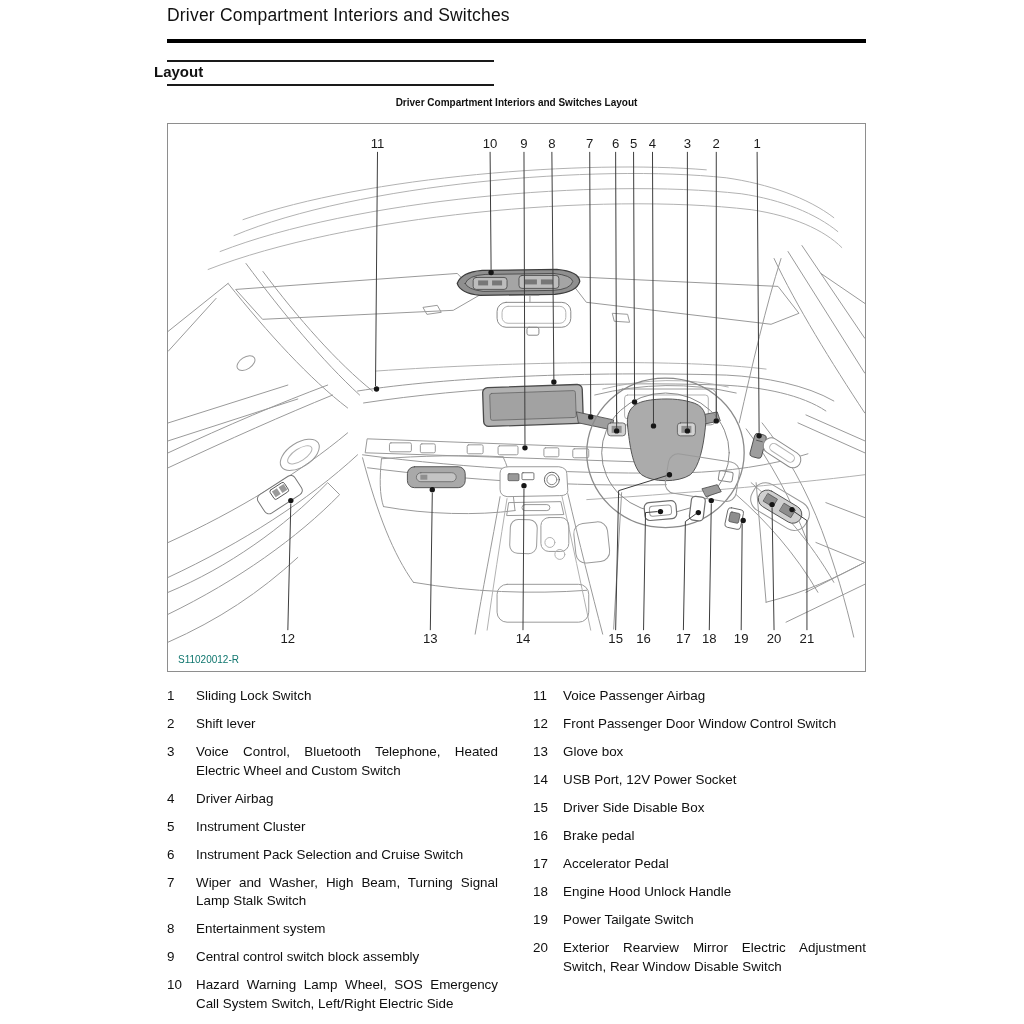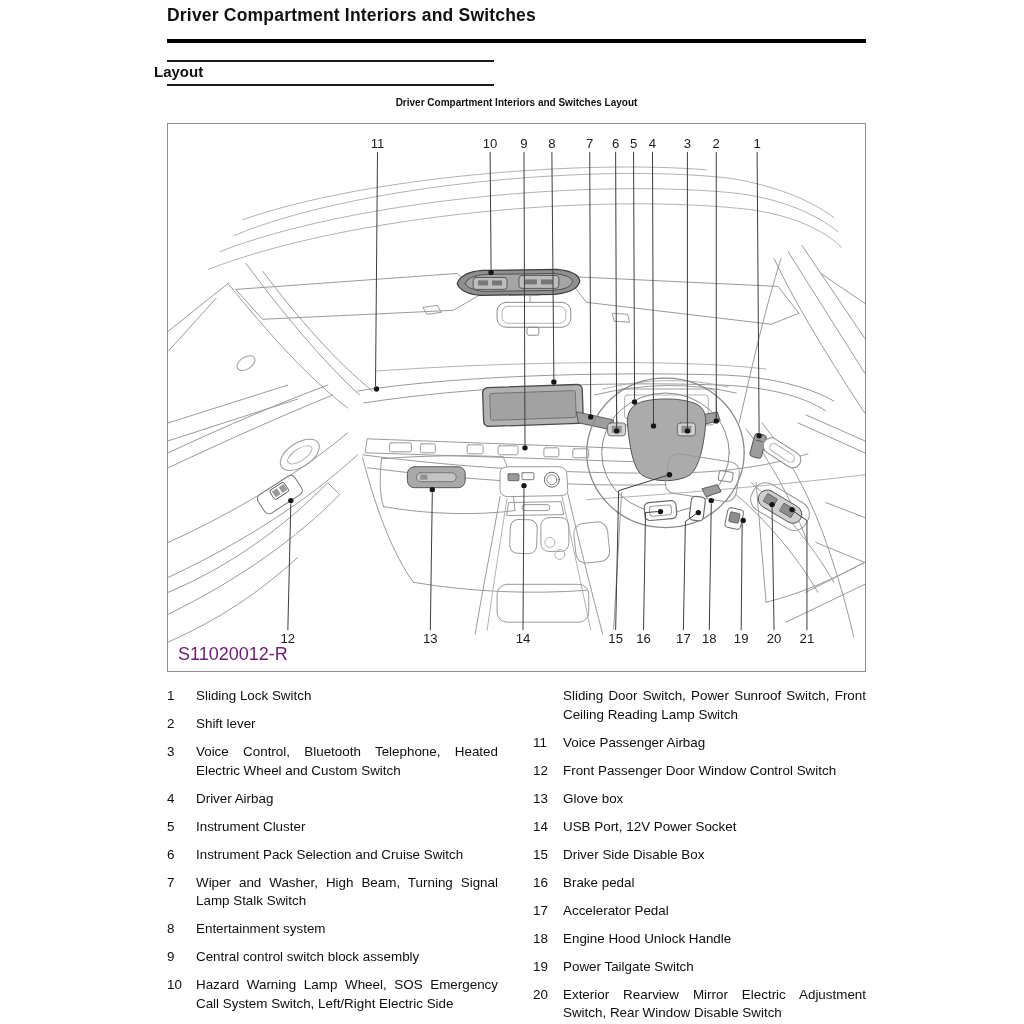--- a/index.html
+++ b/index.html
@@ -1,25 +1,25 @@
 <!DOCTYPE html>
 <html><head>
 <meta charset="utf-8">
 <style>
   html,body{margin:0;padding:0;background:#ffffff;}
   body{width:1024px;height:1024px;position:relative;font-family:"Liberation Sans",sans-serif;color:#111;overflow:hidden;}
   .abs{position:absolute;}
-  .page-title{left:167px;top:5px;font-size:17.5px;font-weight:700;letter-spacing:.2px;}
+  .page-title{left:167px;top:5px;font-size:17.5px;font-weight:400;letter-spacing:.2px;}
   .rule-thick{left:167px;top:39px;width:699px;height:3.5px;background:#000;}
   .sec-overline{left:167px;top:60px;width:327px;height:2px;background:#1a1a1a;}
   .sec-title{left:154px;top:63px;font-size:15px;font-weight:700;}
   .sec-underline{left:167px;top:84px;width:327px;height:2px;background:#1a1a1a;}
   .fig-title{left:167px;top:97px;width:699px;text-align:center;font-size:10px;font-weight:700;}
   .fig-frame{left:167px;top:123px;width:699px;height:549px;border:1px solid #8e8e8e;box-sizing:border-box;}
-  .fig-code{position:absolute;left:10px;bottom:6px;font-size:18px;color:#701a75;}
+  .fig-code{position:absolute;left:10px;bottom:6px;font-size:10px;color:#0f766e;}
   svg{position:absolute;left:0;top:0;}
   svg text.cnum{font-family:"Liberation Sans",sans-serif;font-size:13.2px;fill:#1b1b1b;text-anchor:middle;}
   .art{stroke:#9a9a9a;stroke-width:1;fill:none;stroke-linecap:round;stroke-linejoin:round;}
   .art-light{stroke:#b2b2b2;}
   .legend-col{position:absolute;top:687px;font-size:13.4px;line-height:18.5px;color:#0f0f0f;}
   .legend-left{left:167px;width:331px;}
   .legend-right{left:533px;width:333px;}
   .leg-row{display:flex;margin-bottom:9.5px;}
   .leg-num{width:29px;flex:0 0 29px;}
   .legend-right .leg-num{width:30px;flex:0 0 30px;}
@@ -328,24 +328,20 @@
       <div class="leg-num">9</div>
       <div class="leg-txt">Central control switch block assembly</div>
     </div>
     <div class="leg-row">
       <div class="leg-num">10</div>
       <div class="leg-txt">Hazard Warning Lamp Wheel, SOS Emergency Call System Switch, Left/Right Electric Side</div>
     </div>
   </div>
 <div class="legend-col legend-right" id="leg-right">
     <div class="leg-row">
-      <div class="leg-num"></div>
-      <div class="leg-txt">Sliding Door Switch, Power Sunroof Switch, Front Ceiling Reading Lamp Switch</div>
-    </div>
-    <div class="leg-row">
       <div class="leg-num">11</div>
       <div class="leg-txt">Voice Passenger Airbag</div>
     </div>
     <div class="leg-row">
       <div class="leg-num">12</div>
       <div class="leg-txt">Front Passenger Door Window Control Switch</div>
     </div>
     <div class="leg-row">
       <div class="leg-num">13</div>
       <div class="leg-txt">Glove box</div>

